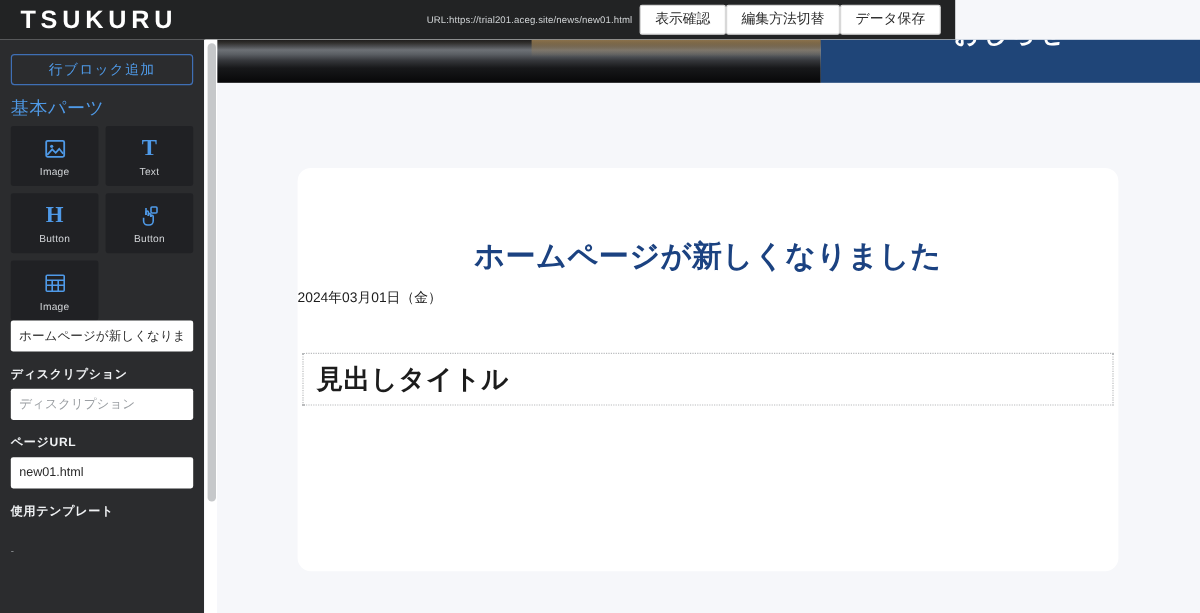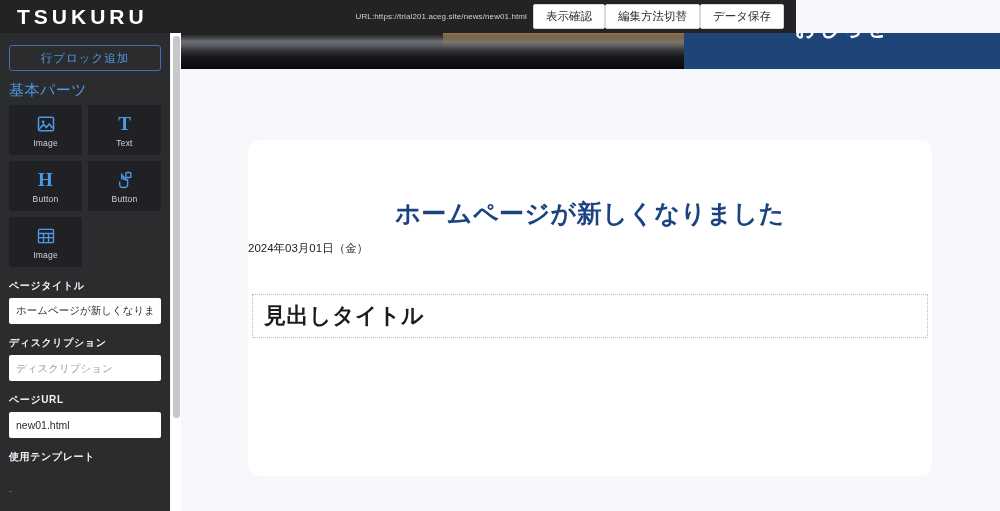--- a/index.html
+++ b/index.html
@@ -217,21 +217,20 @@
           <svg width="20" height="20" viewBox="0 0 24 24" fill="none" stroke="currentColor" stroke-width="1.6">
             <rect x="3" y="4" width="18" height="16" rx="1"></rect>
             <path d="M3 9h18M3 14h18M9 9v11M15 9v11"></path>
           </svg>
         </span>
         <span class="part-name">Image</span>
       </div>
 
     </div>
 
-    <div class="field-label">ページタイトル</div>
     <input class="field-input" type="text" value="ホームページが新しくなりまし" style="">
 
     <div class="field-label">ディスクリプション</div>
     <input class="field-input" type="text" placeholder="ディスクリプション" style="">
 
     <div class="field-label">ページURL</div>
     <input class="field-input" type="text" value="new01.html" style="">
 
     <div class="field-label">使用テンプレート</div>
     <div class="tmpl-dot">-</div>

